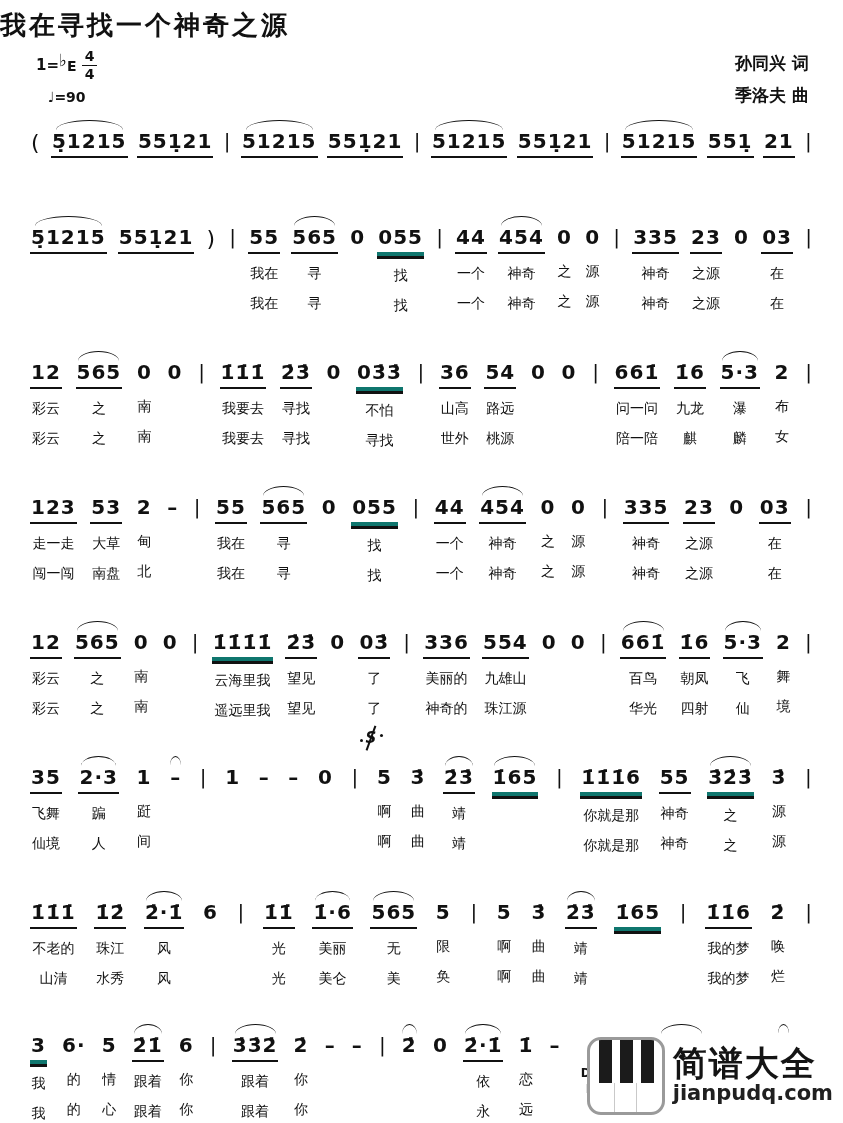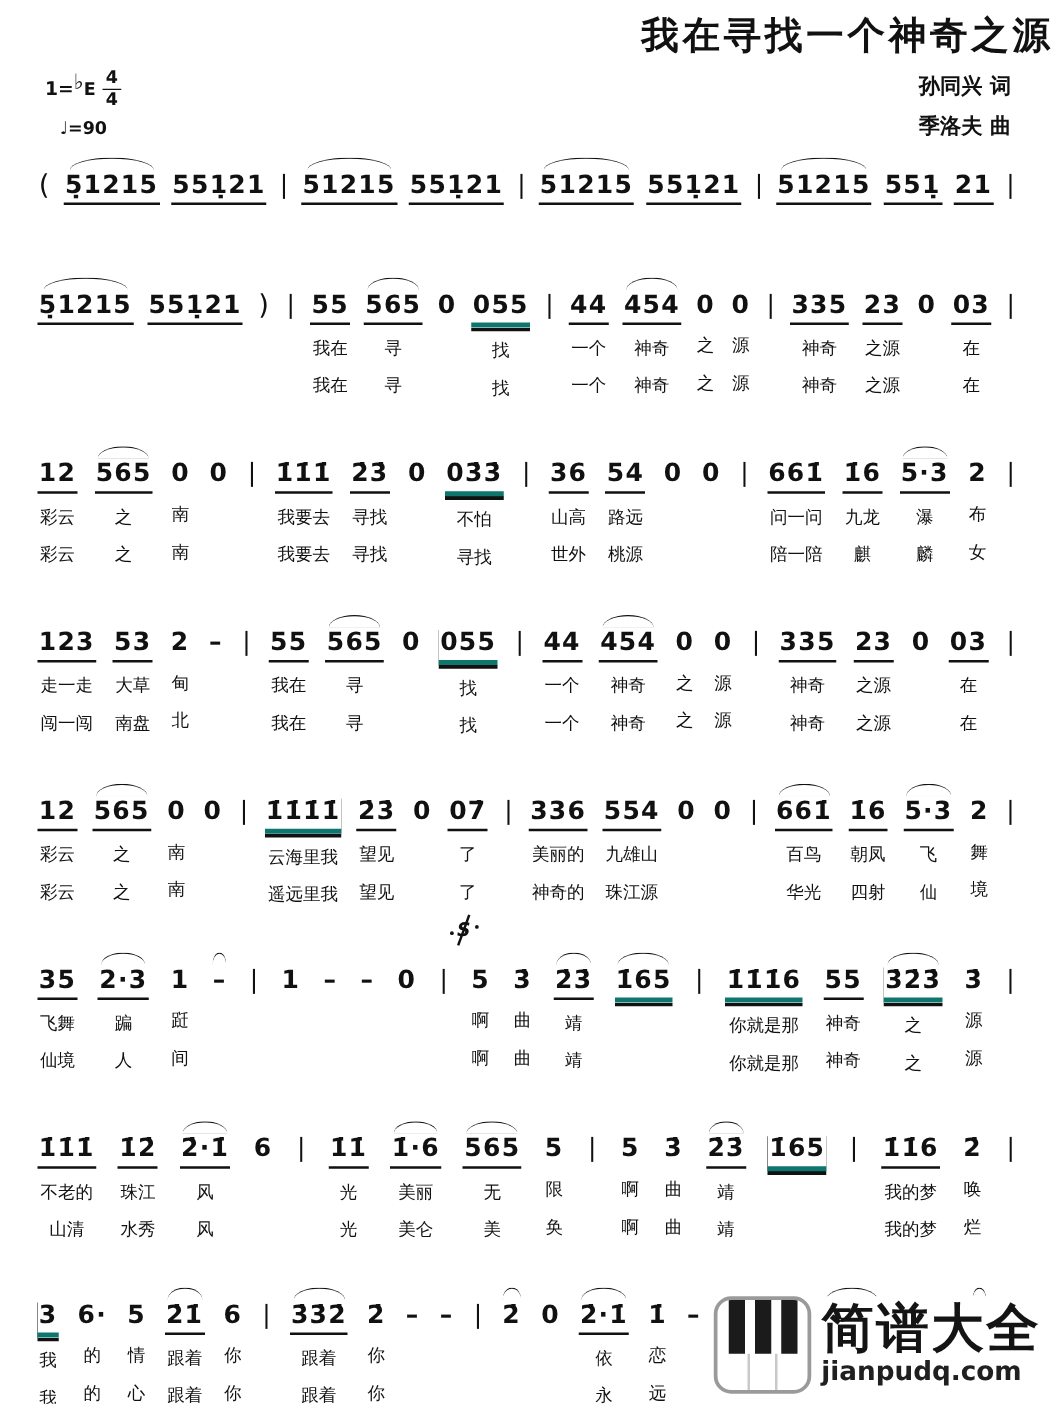--- a/index.html
+++ b/index.html
@@ -1,21 +1,21 @@
 <!DOCTYPE html>
 <html lang="zh"><head>
 <meta charset="utf-8">
 <style>
   html,body{margin:0;padding:0;}
   body{
     width:843px;height:1123px;background:#ffffff;color:#111;
     font-family:"DejaVu Sans","Liberation Sans",sans-serif;
     position:relative;overflow:hidden;
   }
-  .title{text-align:right;font-size:30px;font-weight:bold;letter-spacing:3px;padding-top:8px;}
+  .title{text-align:left;font-size:26px;font-weight:bold;letter-spacing:3px;padding-top:8px;}
   .meta{position:relative;height:64px;margin:4px 30px 0 30px;}
   .keysig{position:absolute;left:6px;top:2px;font-size:15px;font-weight:bold;}
   .keysig-row{display:flex;align-items:center;}
   .flat{font-size:17px;position:relative;top:-5px;}
   .tonic{font-size:14px;position:relative;top:1px;}
   .frac{display:inline-flex;flex-direction:column;align-items:center;line-height:1.05;margin-left:5px;font-size:14px;}
   .frac-num{border-bottom:1.4px solid #111;padding:0 3px 1px 3px;}
   .frac-den{padding-top:1px;}
   .tempo{margin-top:8px;font-size:14px;font-weight:bold;text-align:center;}
   .credits{position:absolute;right:4px;top:0;text-align:right;font-size:17px;font-weight:bold;line-height:1.9;}
@@ -55,21 +55,21 @@
   .watermark{position:absolute;right:10px;bottom:8px;display:flex;align-items:center;gap:8px;background:#fff;}
   .piano-icon{width:72px;height:72px;border:3px solid #9a9a9a;border-radius:14px;position:relative;background:#fff;overflow:hidden;}
   .piano-icon .bk{position:absolute;top:0;width:13px;height:60%;background:#1b1b1b;}
   .piano-icon .bk1{left:9px;}
   .piano-icon .bk2{left:30px;}
   .piano-icon .bk3{left:51px;}
   .piano-icon .wk{position:absolute;bottom:0;height:40%;width:1.5px;background:#c9c9c9;}
   .piano-icon .wk1{left:24px;}
   .piano-icon .wk2{left:46px;}
   .wm-text{display:flex;flex-direction:column;align-items:flex-start;}
-  .wm-name{font-size:42px;font-weight:bold;letter-spacing:2px;color:#141414;line-height:1.05;}
+  .wm-name{font-size:34px;font-weight:bold;letter-spacing:2px;color:#141414;line-height:1.05;}
   .wm-url{font-size:21px;font-weight:bold;color:#202020;line-height:1.2;}
 </style>
 </head>
 <body>
 
 <div class="title">我在寻找一个神奇之源</div>
 
 <div class="meta">
   <div class="keysig">
     <div class="keysig-row">
@@ -472,21 +472,21 @@
         <div class="note u1">2̇3̇</div>
         <div class="lyric">望见</div>
         <div class="lyric">望见</div>
       </div>
       <div class="col">
         <div class="note">0</div>
         <div class="lyric"></div>
         <div class="lyric"></div>
       </div>
       <div class="col">
-        <div class="note u1">07̇</div>
+        <div class="note u1">03̇</div>
         <div class="lyric">了</div>
         <div class="lyric">了</div>
       </div>
       <div class="col barcol">
         <div class="note">|</div>
         <div class="lyric"></div>
         <div class="lyric"></div>
       </div>
       <div class="col">
         <div class="note u1">336</div>

